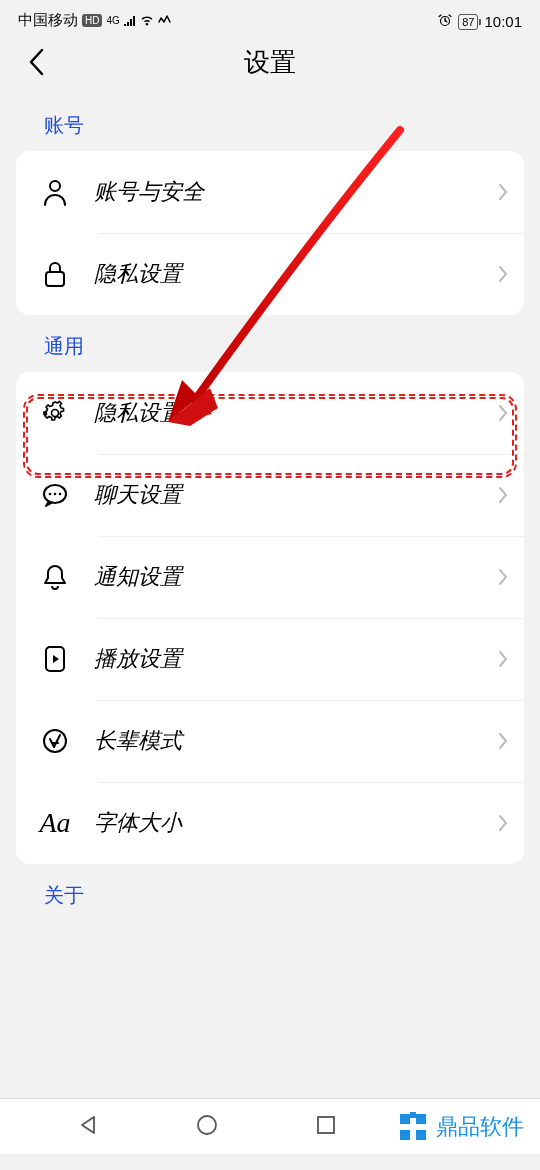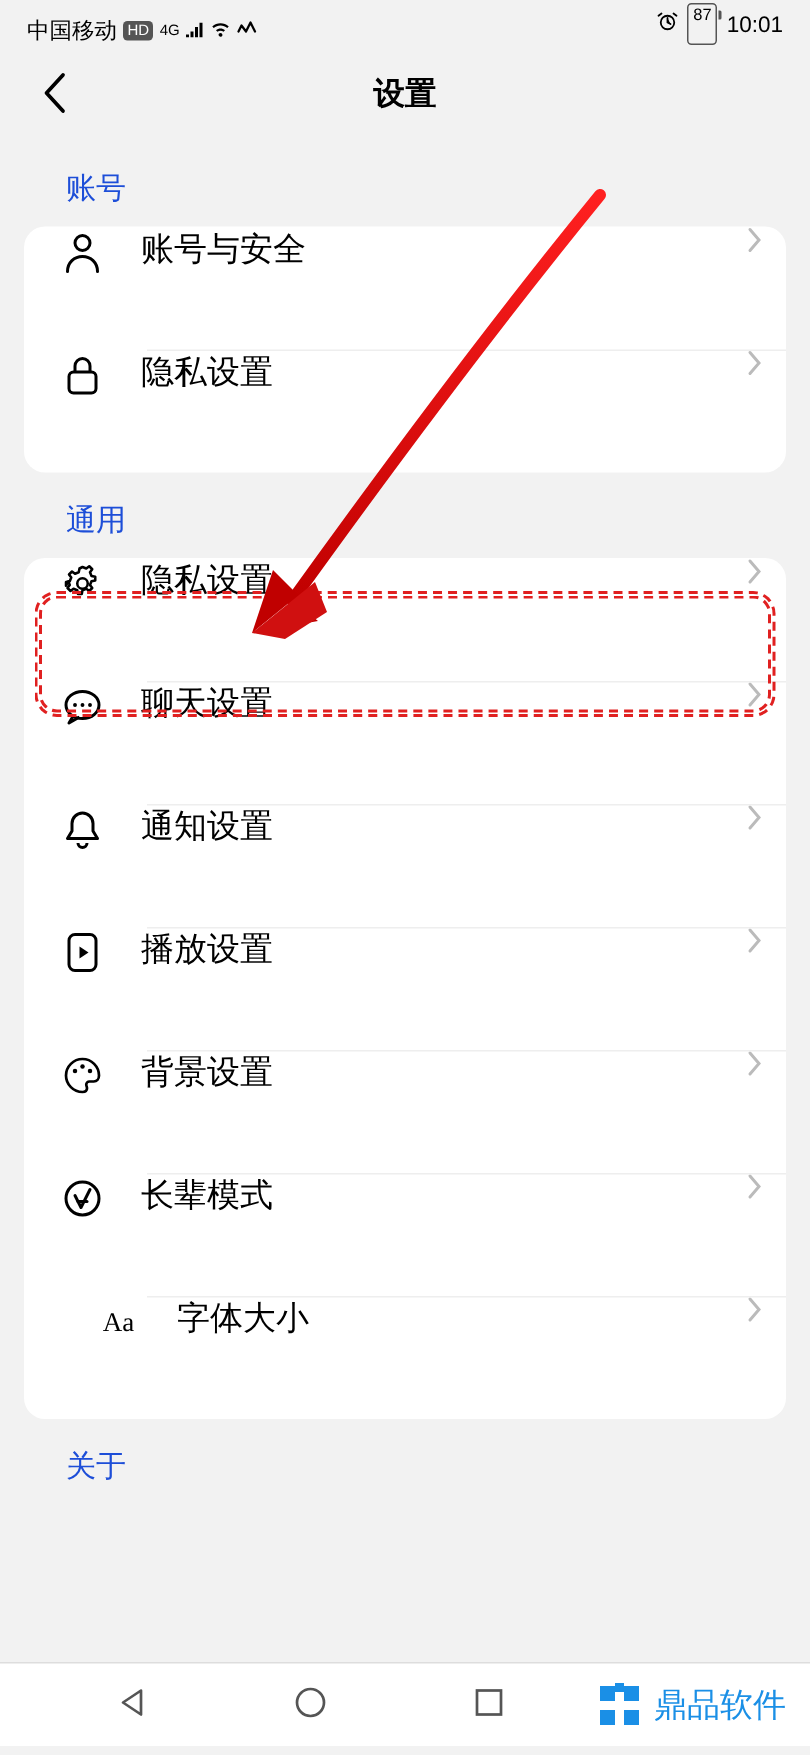--- a/index.html
+++ b/index.html
@@ -3,49 +3,49 @@
 <meta charset="utf-8">
 <style>
   * { margin: 0; padding: 0; box-sizing: border-box; }
   body { width: 540px; height: 1170px; background: #f2f2f2; font-family: -apple-system, "PingFang SC", "Microsoft YaHei", sans-serif; position: relative; overflow: hidden; }
   
   .status-bar { height: 30px; display: flex; justify-content: space-between; align-items: flex-end; padding: 0 18px; font-size: 15px; color: #000; }
   .status-left { display: flex; align-items: center; gap: 4px; }
   .status-right { display: flex; align-items: center; gap: 6px; }
   .hd-badge { background: #555; color: #fff; font-size: 10px; padding: 1px 3px; border-radius: 3px; font-weight: normal; }
   .sig { font-size: 10px; }
-  .battery-box { border: 1.2px solid #555; border-radius: 3px; padding: 0 3px; font-size: 11px; position: relative; display: inline-block; line-height: 14px; height: 28px; }
+  .battery-box { border: 1.2px solid #555; border-radius: 3px; padding: 0 3px; font-size: 11px; position: relative; display: inline-block; line-height: 14px; height: 16px; }
   .battery-box::after { content: ""; position: absolute; right: -3.5px; top: 4px; width: 2px; height: 6px; background: #555; border-radius: 0 1px 1px 0; }
   
   .header { height: 64px; display: flex; align-items: center; justify-content: center; position: relative; }
   .back-btn { position: absolute; left: 18px; top: 14px; width: 36px; height: 36px; display: flex; align-items: center; justify-content: center; }
-  .title { font-size: 21px; font-weight: 700; color: #000; }
+  .title { font-size: 26px; font-weight: 400; color: #000; }
   
   .section-label { font-size: 20px; color: #1d4ed8; padding: 18px 0 12px 44px; }
   
   .card { background: #fff; border-radius: 14px; margin: 0 16px; }
   
-  .menu-item { display: flex; align-items: flex-start; height: 82px; padding: 0 16px 0 22px; position: relative; }
+  .menu-item { display: flex; align-items: center; height: 82px; padding: 0 16px 0 22px; position: relative; font-style: italic; }
   .menu-item + .menu-item::before { content: ""; position: absolute; top: 0; left: 82px; right: 0; height: 1px; background: #eee; }
   .menu-icon { width: 34px; height: 34px; display: flex; align-items: center; justify-content: center; margin-right: 22px; color: #000; }
   .menu-label { flex: 1; font-size: 22px; color: #000; }
   .chevron { color: #bbb; }
   
   .highlight-box { position: absolute; border: 2px dashed #e02020; border-radius: 12px; pointer-events: none; z-index: 5; }
   .highlight-box::before { content: ""; position: absolute; inset: -5px; border: 2px dashed #e02020; border-radius: 15px; }
   
   .arrow { position: absolute; z-index: 6; pointer-events: none; }
   
-  .nav-bar { position: absolute; bottom: 6px; left: 0; right: 0; height: 56px; background: #fff; border-top: 1px solid #ddd; display: flex; align-items: center; }
+  .nav-bar { position: absolute; bottom: 16px; left: 0; right: 0; height: 56px; background: #fff; border-top: 1px solid #ddd; display: flex; align-items: center; }
   .nav-area { flex: 1; display: flex; justify-content: space-around; align-items: center; padding: 0 10px 0 30px; }
   .nav-btn { width: 28px; height: 28px; }
   .brand { display: flex; align-items: center; gap: 8px; padding-right: 16px; color: #1a8fe6; font-size: 22px; font-weight: 500; }
   .brand-logo { width: 30px; height: 30px; }
   
-  .aa-icon { font-family: serif; font-size: 18px; font-weight: 500; margin-left: 24px; }
+  .aa-icon { font-family: serif; font-size: 28px; font-weight: 500; }
 </style>
 </head>
 <body>
 
 <div class="status-bar">
   <div class="status-left">
     <span>中国移动</span>
     <span class="hd-badge">HD</span>
     <span class="sig">4G</span>
     <span>
@@ -154,34 +154,20 @@
       </svg>
   </div>
   <div class="menu-item">
     <div class="menu-icon">
       <svg width="22" height="28" viewBox="0 0 22 28">
           <rect x="2" y="2" width="18" height="24" rx="4" fill="none" stroke="#000" stroke-width="2"></rect>
           <path d="M9 10l6 4-6 4z" fill="#000"></path>
         </svg>
     </div>
     <div class="menu-label">播放设置</div>
-    <svg class="chevron" width="10" height="18" viewBox="0 0 10 18">
-        <path d="M2 2l6 7-6 7" stroke="#bbb" stroke-width="2" fill="none" stroke-linecap="round"></path>
-      </svg>
-  </div>
-  <div class="menu-item">
-    <div class="menu-icon">
-      <svg width="28" height="28" viewBox="0 0 28 28">
-          <path d="M14 3C8 3 3 8 3 14s5 11 11 11c2 0 3-1 3-2.5 0-1-.5-1.5-.5-2.5s1-2 2-2h3c2 0 3.5-1.5 3.5-4 0-6-5-11-11-11z" fill="none" stroke="#000" stroke-width="1.8"></path>
-          <circle cx="9" cy="11" r="1.5" fill="#000"></circle>
-          <circle cx="14" cy="8" r="1.5" fill="#000"></circle>
-          <circle cx="19" cy="11" r="1.5" fill="#000"></circle>
-        </svg>
-    </div>
-    <div class="menu-label">背景设置</div>
     <svg class="chevron" width="10" height="18" viewBox="0 0 10 18">
         <path d="M2 2l6 7-6 7" stroke="#bbb" stroke-width="2" fill="none" stroke-linecap="round"></path>
       </svg>
   </div>
   <div class="menu-item">
     <div class="menu-icon">
       <svg width="28" height="28" viewBox="0 0 28 28">
           <circle cx="14" cy="14" r="11" fill="none" stroke="#000" stroke-width="2"></circle>
           <path d="M9 12l4 8 6-12" fill="none" stroke="#000" stroke-width="2" stroke-linecap="round" stroke-linejoin="round"></path>
           <path d="M11 16h6" stroke="#000" stroke-width="2" stroke-linecap="round"></path>

